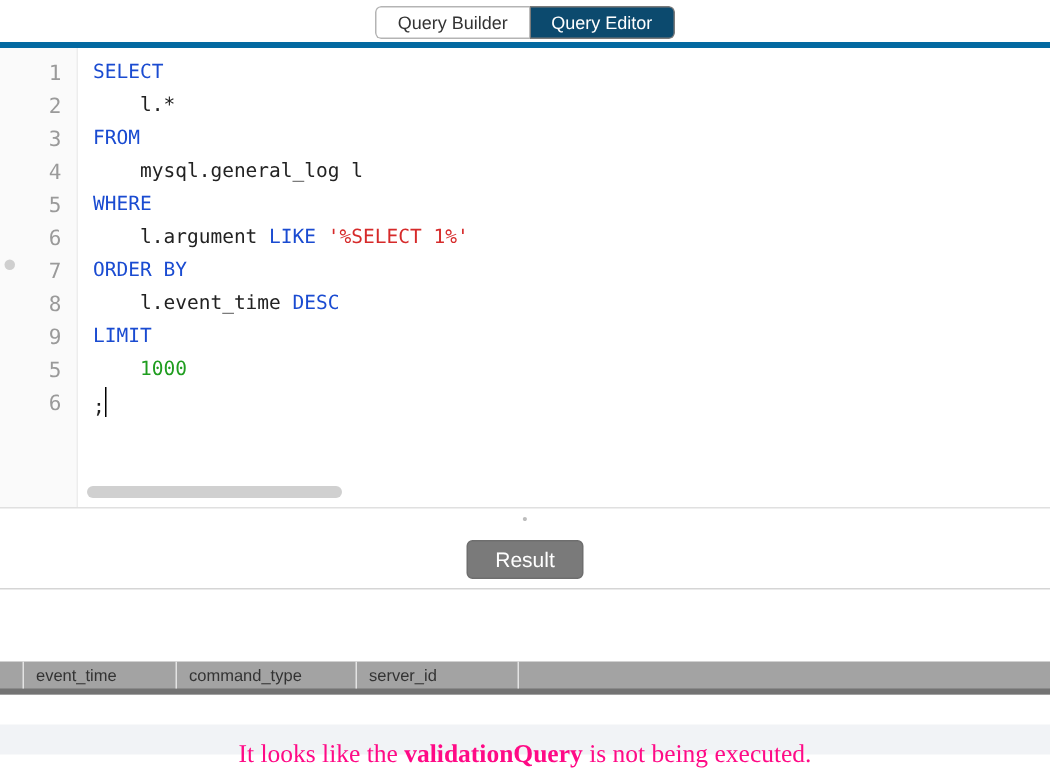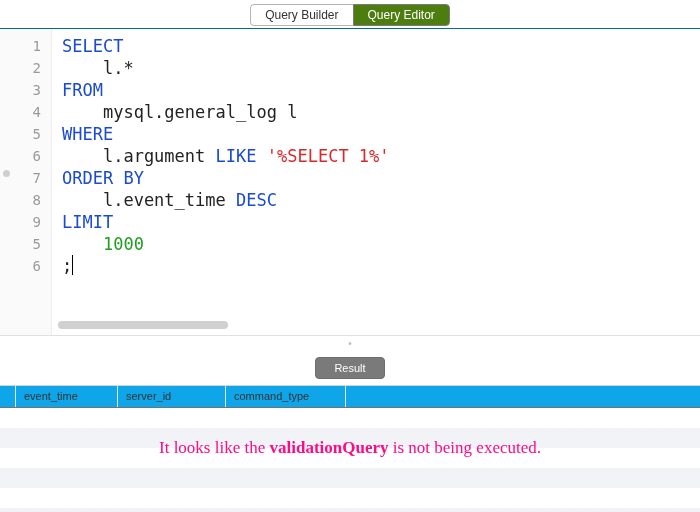--- a/index.html
+++ b/index.html
@@ -1,42 +1,42 @@
 <!DOCTYPE html>
 <html><head>
 <meta charset="utf-8">
 <style>
   * { box-sizing: border-box; margin: 0; padding: 0; }
   html, body { width: 700px; height: 512px; overflow: hidden; font-family: -apple-system, "Helvetica Neue", Arial, sans-serif; background: #fff; }
 
-  .top-tabs { display: flex; justify-content: center; padding: 4px 0 2px; border-bottom: 1px solid #0369a1; align-items: center; }
+  .top-tabs { display: flex; justify-content: center; padding: 4px 0 2px; border-bottom: 4px solid #0369a1; align-items: center; }
   .tab-group { display: flex; border-radius: 4px; overflow: hidden; font-size: 12px; }
   .tab { padding: 3px 14px; background: #fff; color: #333; border: 1px solid #b4b4b4; cursor: default; }
   .tab.left { border-right: none; border-top-left-radius: 4px; border-bottom-left-radius: 4px; }
   .tab.right { border-top-right-radius: 4px; border-bottom-right-radius: 4px; }
-  .tab.active { background: #4d7c0f; color: #fff; border-color: #7a7a7a; }
+  .tab.active { background: #0c4a6e; color: #fff; border-color: #7a7a7a; }
 
   .editor-area { display: flex; height: 307px; position: relative; background: #fff; border-bottom: 1px solid #e0e0e0; }
   .gutter { width: 52px; background: #fafafa; border-right: 1px solid #ededed; padding-top: 6px; position: relative; }
   .gutter .ln { height: 22px; line-height: 22px; text-align: right; padding-right: 10px; color: #9a9a9a; font-family: "SFMono-Regular","Menlo","Consolas",monospace; font-size: 14px; }
   .gutter .bp { position: absolute; left: 3px; top: 141px; width: 7px; height: 7px; border-radius: 50%; background: #cfcfcf; }
-  .code { flex: 1; padding: 6px 5px 0 10px; font-family: "SFMono-Regular","Menlo","Consolas",monospace; font-size: 17px; line-height: 22px; white-space: pre; color: #222; position: relative; }
+  .code { flex: 1; padding: 6px 5px 0 10px; font-family: "SFMono-Regular","Menlo","Consolas",monospace; font-size: 13px; line-height: 22px; white-space: pre; color: #222; position: relative; }
   .kw-blue { color: #1a4bd1; }
   .kw-green { color: #1f9d1f; }
   .str-red { color: #d62a2a; }
   .cursor { border-left: 1px solid #000; height: 20px; display: inline-block; vertical-align: -3px; }
 
   .hscroll { position: absolute; bottom: 6px; left: 58px; right: 14px; height: 8px; background: transparent; }
   .hscroll .thumb { width: 170px; height: 100%; background: #d0d0d0; border-radius: 4px; }
   .dot-handle { text-align: center; color: #bdbdbd; font-size: 10px; padding: 2px 0; }
 
   .result-bar { display: flex; justify-content: center; padding: 6px 0; border-bottom: 1px solid #d5d5d5; }
-  .result-btn { font-size: 11px; padding: 4px 18px; border-radius: 4px; background: #7a7a7a; color: #fff; border: 1px solid #6e6e6e; }
+  .result-btn { font-size: 14px; padding: 4px 18px; border-radius: 4px; background: #7a7a7a; color: #fff; border: 1px solid #6e6e6e; }
 
-  .grid-hdr { display: flex; height: 22px; border-bottom: 1px solid #737373; background: #0ea5e9; font-size: 11px; color: #333; }
+  .grid-hdr { display: flex; height: 22px; border-bottom: 4px solid #737373; background: #a3a3a3; font-size: 11px; color: #333; margin-top: 48px; }
   .grid-hdr .hc { flex: 0 0 auto; padding: 4px 8px; border-right: 1px solid #e3e3e3; white-space: nowrap; }
   .hc.c0 { width: 16px; padding: 0; }
   .hc.c1 { width: 102px; }
   .hc.c2 { width: 104px; }
   .hc.c3 { width: 96px; }
   .hc.c4 { width: 108px; }
   .hc.c5 { width: 120px; }
   .hc.c6 { flex: 1; }
 
   .grid-body { position: relative; height: 115px; overflow: hidden; }
@@ -89,22 +89,22 @@
 
 <div class="dot-handle">•</div>
 
 <div class="result-bar">
   <div class="result-btn">Result</div>
 </div>
 
 <div class="grid-hdr">
   <div class="hc c0"></div>
   <div class="hc c1">event_time</div>
+  <div class="hc c5">command_type</div>
   <div class="hc c4">server_id</div>
-  <div class="hc c5">command_type</div>
 </div>
 
 <div class="grid-body">
   <div class="rowbg"></div>
   <div class="rowbg alt"></div>
   <div class="rowbg"></div>
   <div class="rowbg alt"></div>
   <div class="rowbg"></div>
   <div class="rowbg alt"></div>
   <div class="annotation">

